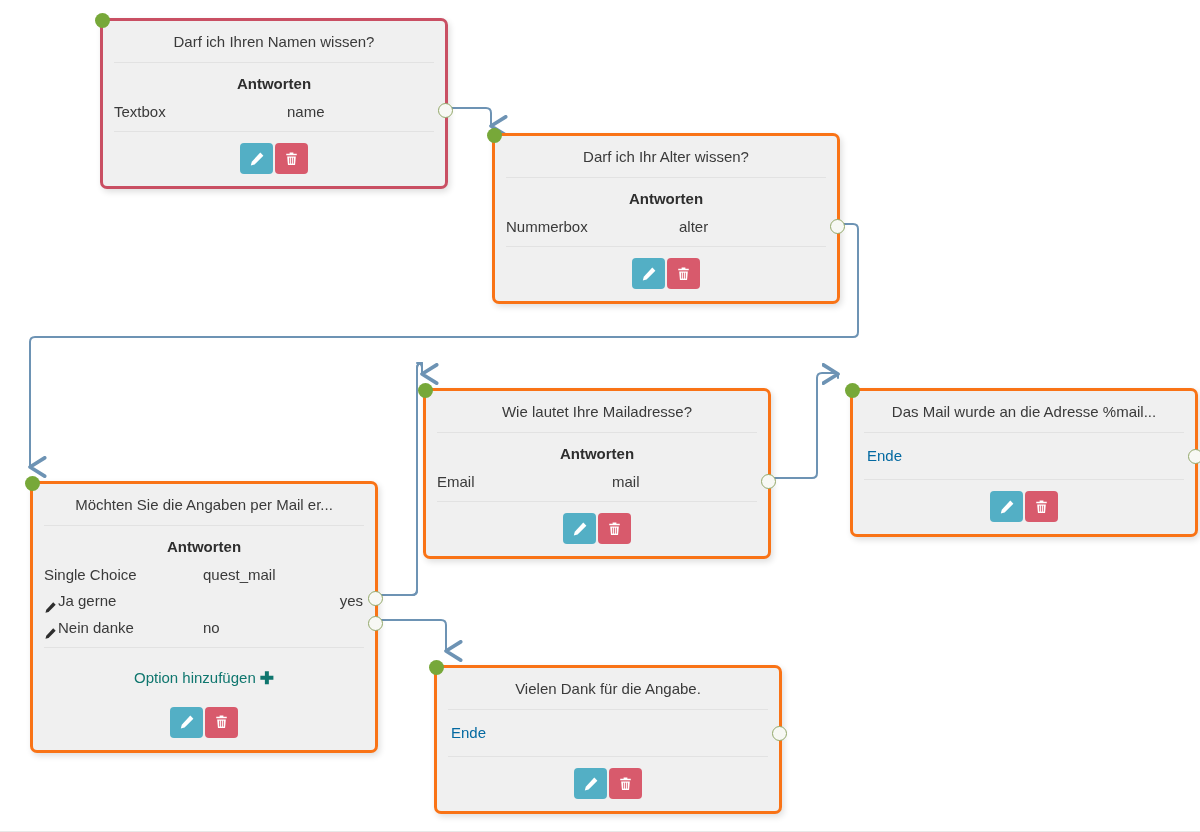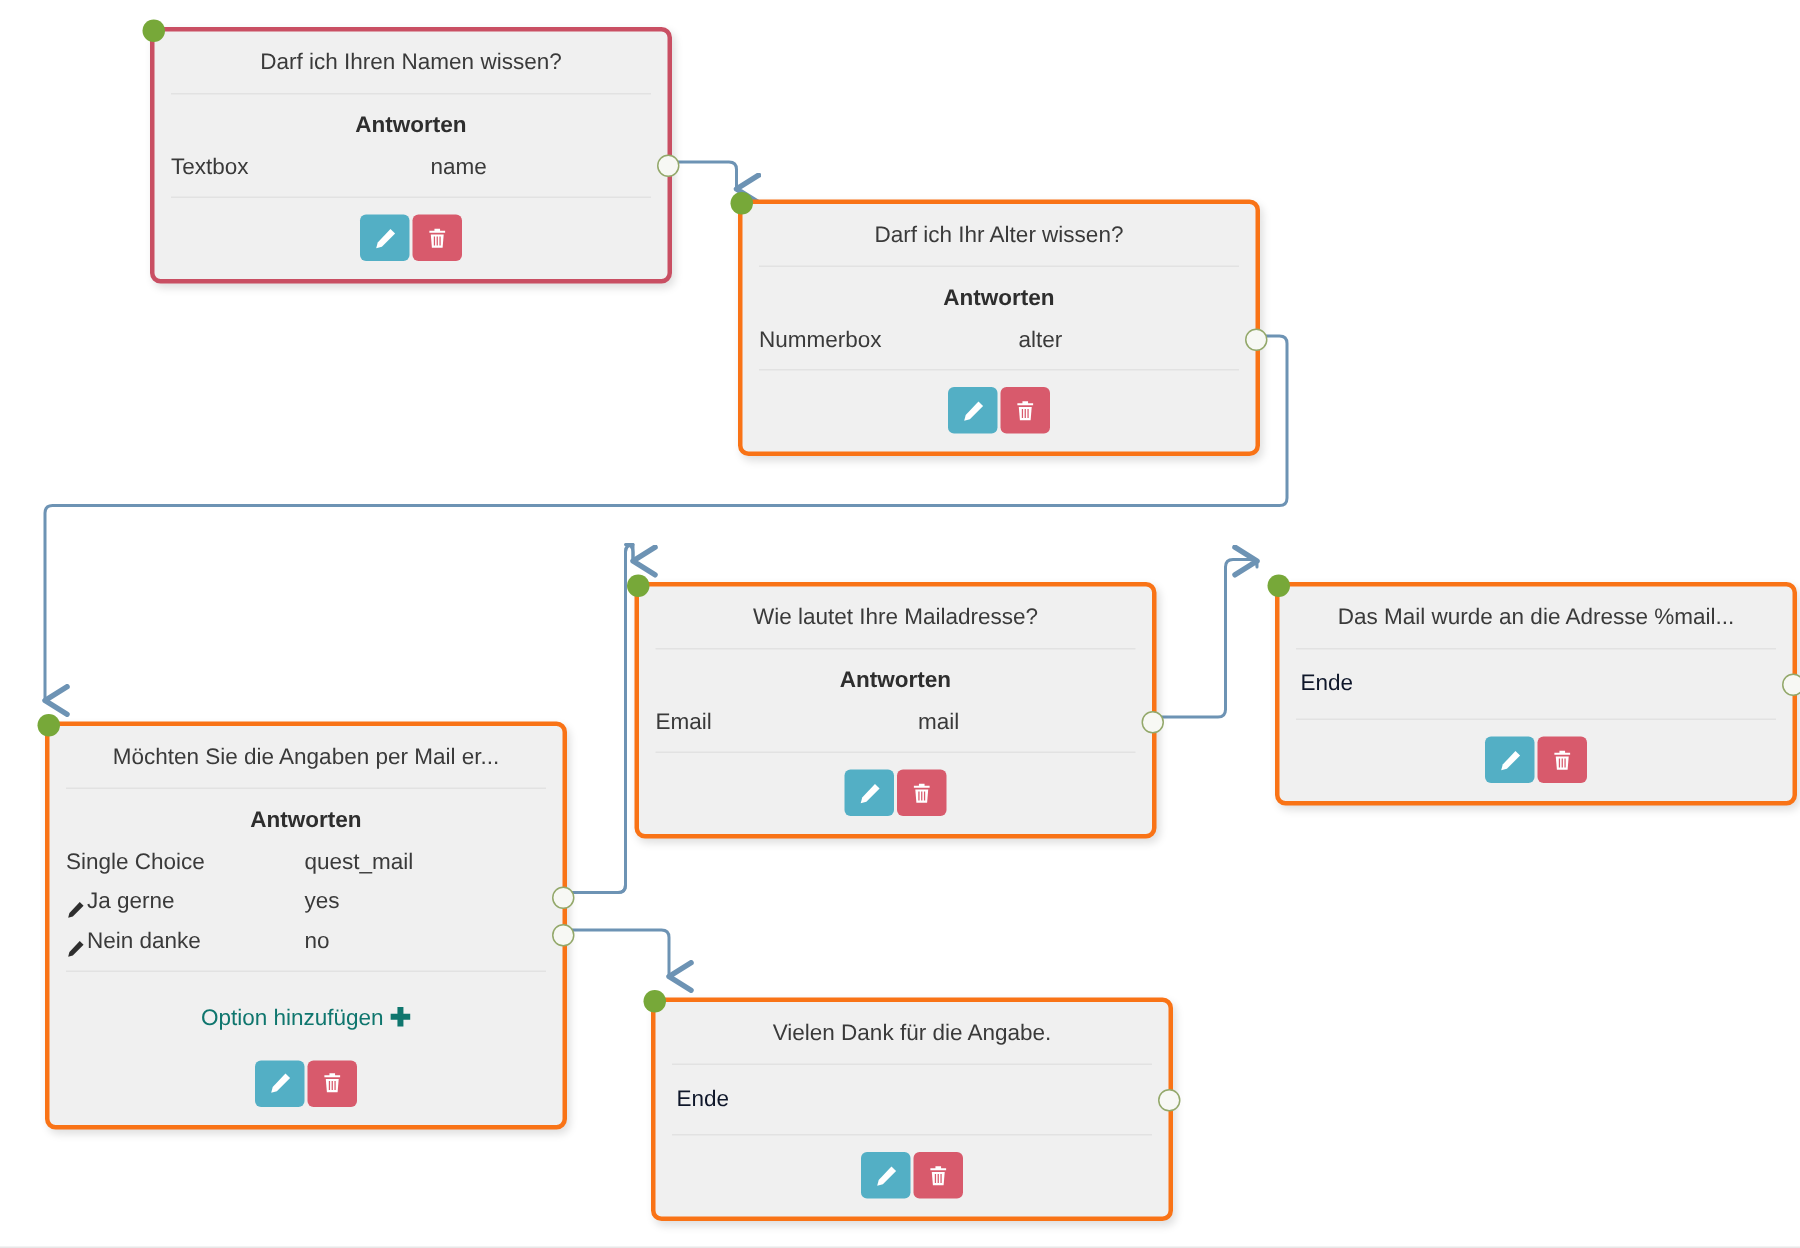--- a/index.html
+++ b/index.html
@@ -84,21 +84,21 @@
   .pencil-inline {
     display: inline-block;
     width: 13px;
     height: 13px;
     margin-right: 1px;
     position: relative;
     top: 2px;
   }
   .end-row {
     font-size: 15px;
-    color: #0f172a;
+    color: #0369a1;
     padding: 14px 12px 14px 14px;
     line-height: 1.2;
   }
   .addopt {
     text-align: center;
     font-size: 15px;
     color: #0f766e;
     padding: 19px 0 8px 0;
   }
   .addopt .plus {
@@ -260,21 +260,21 @@
       <div class="ans-row">
         <span class="ans-label">
           <span class="pencil-inline">
             <svg width="13" height="13" viewBox="0 0 16 16">
                 <path d="M11.3 1.6 L14.4 4.7 L5.6 13.5 L1.8 14.5 L2.8 10.7 Z" fill="#2e2e2e"></path>
               </svg>
           </span>
           <span>Ja gerne</span>
         </span>
         <span class="ans-spacer"></span>
-        <span class="ans-value" style="width:160px;">yes</span>
+        <span class="ans-value" style="width:160px;text-align:right;">yes</span>
       </div>
       <div class="ans-row">
         <span class="ans-label">
           <span class="pencil-inline">
             <svg width="13" height="13" viewBox="0 0 16 16">
                 <path d="M11.3 1.6 L14.4 4.7 L5.6 13.5 L1.8 14.5 L2.8 10.7 Z" fill="#2e2e2e"></path>
               </svg>
           </span>
           <span>Nein danke</span>
         </span>

